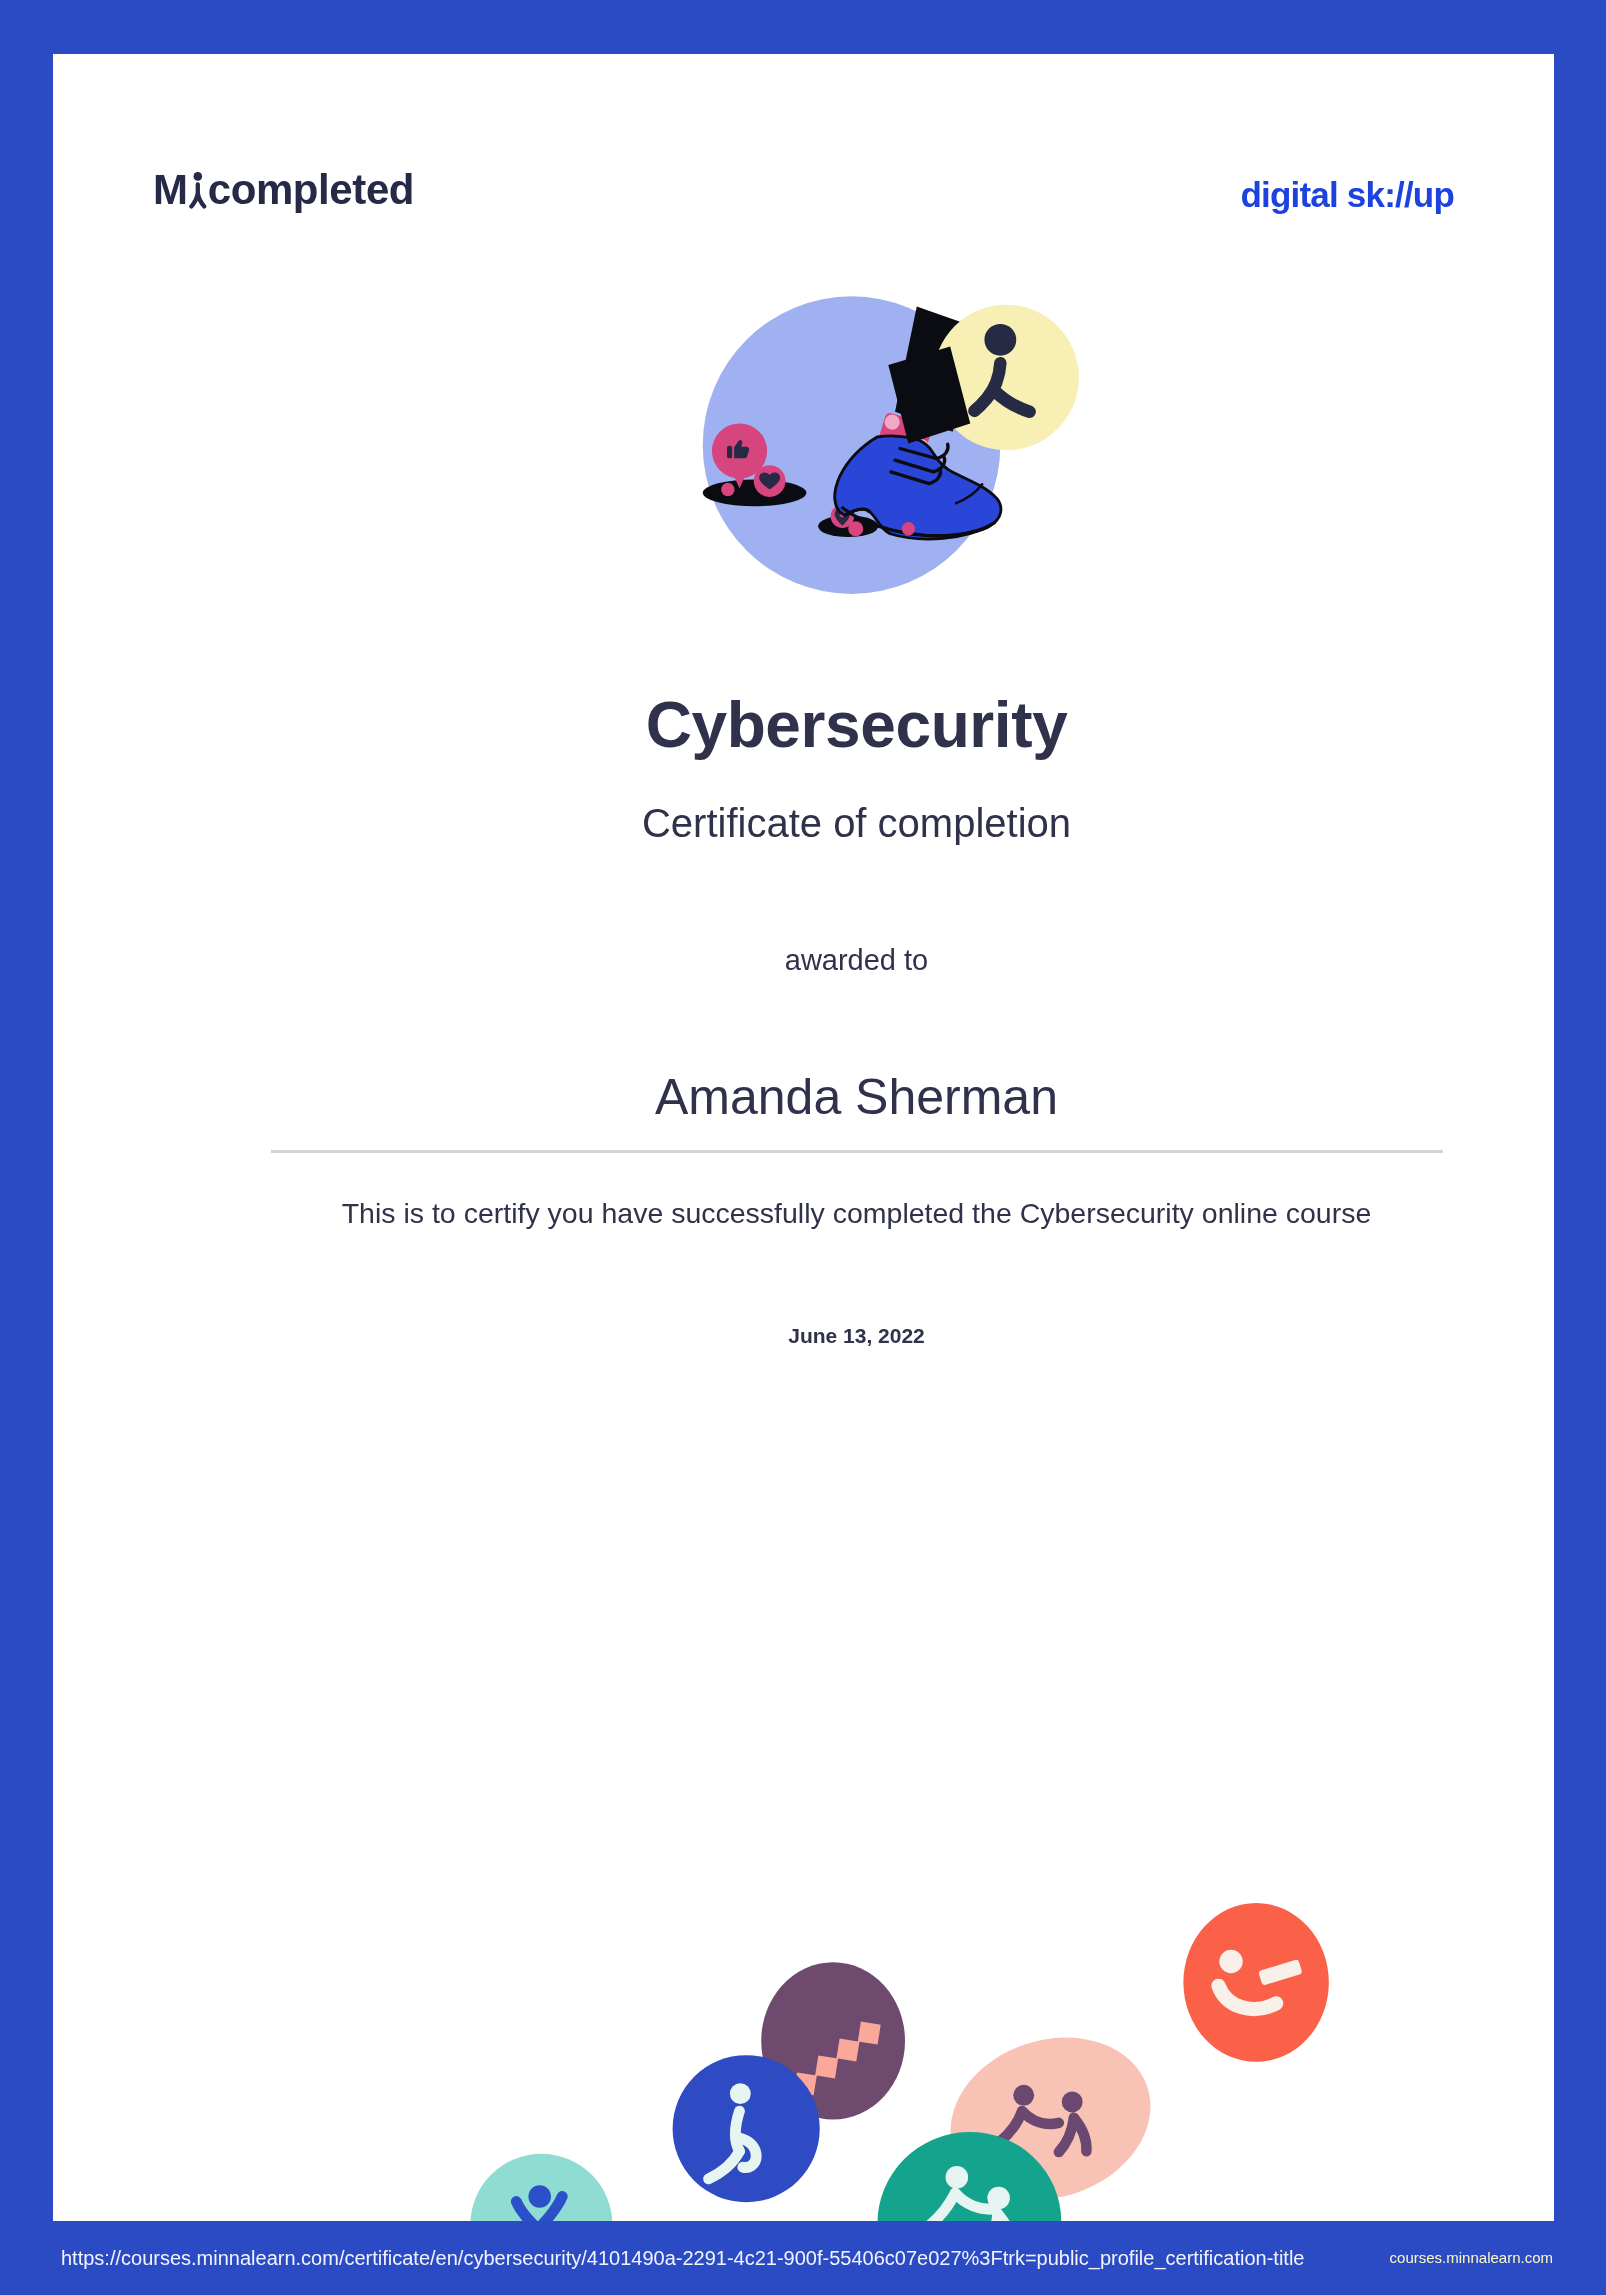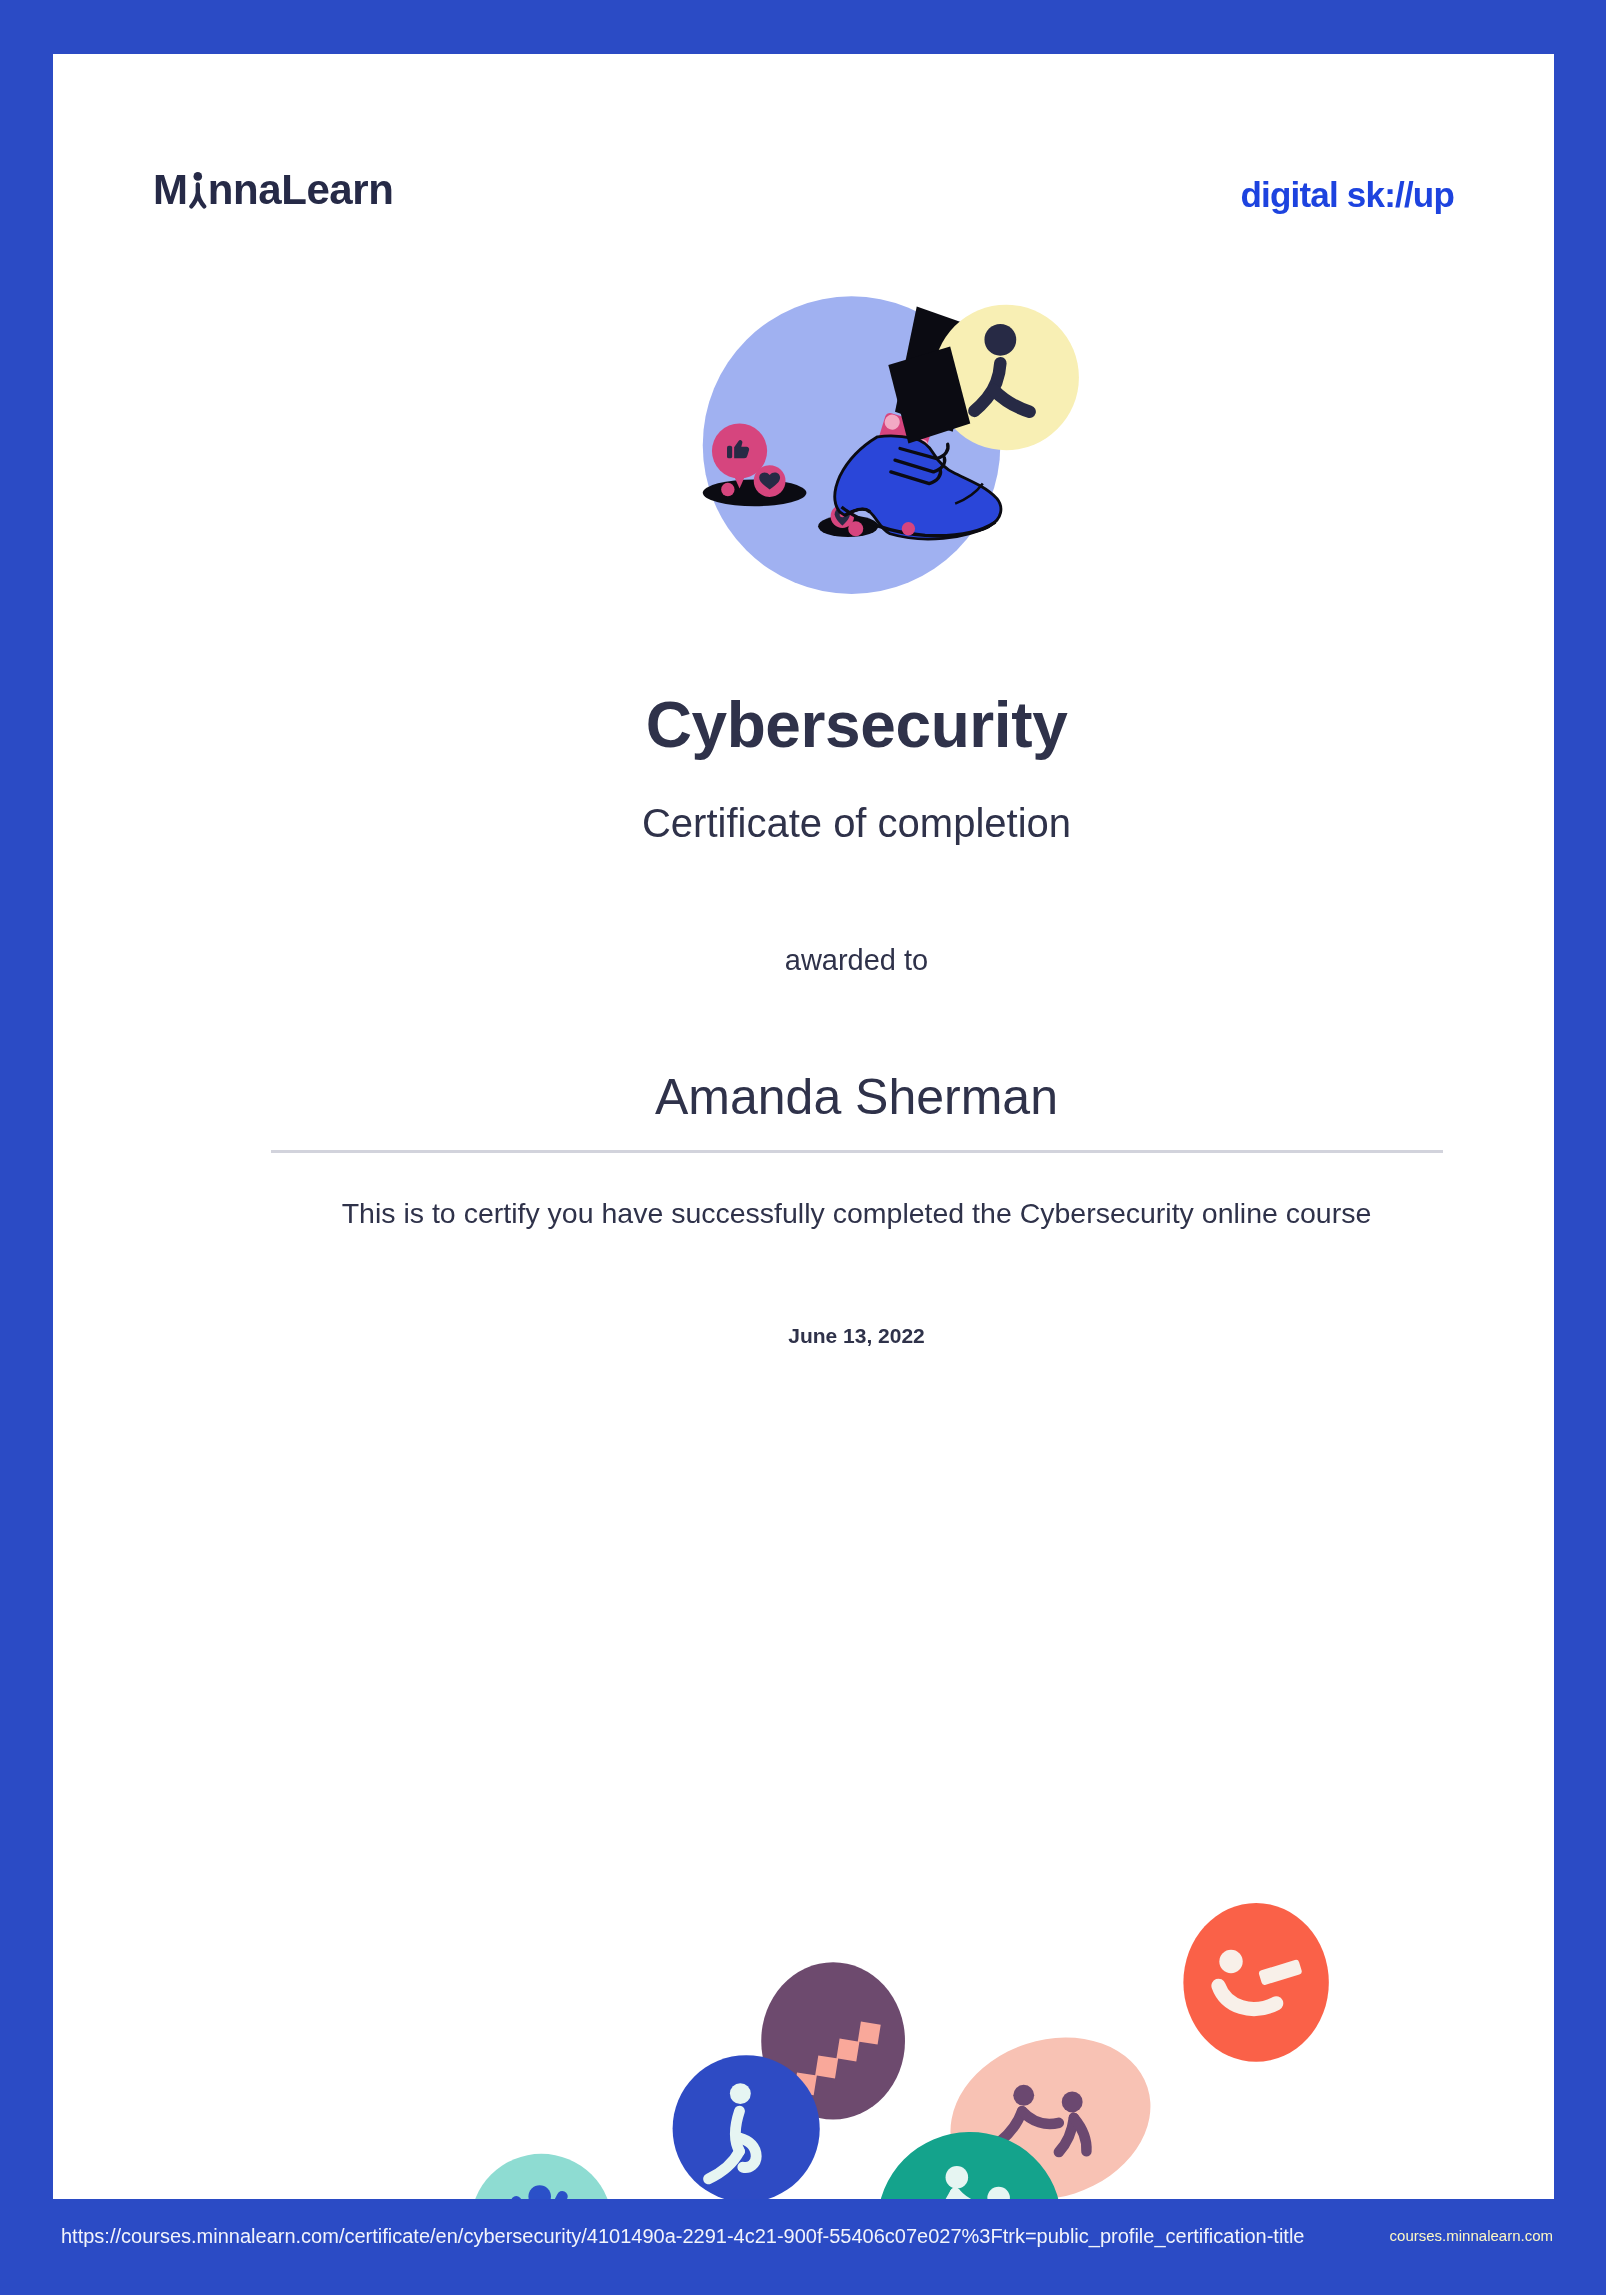--- a/index.html
+++ b/index.html
@@ -36,21 +36,21 @@
   .ctext{position:absolute;left:0;width:1607px;text-align:center;color:#2F324A;}
   .course-title{top:634px;font-size:64px;font-weight:700;letter-spacing:-0.4px;}
   .subtitle{top:747px;font-size:40px;font-weight:400;}
   .awarded{top:890px;font-size:29px;font-weight:400;}
   .recipient{top:1014px;font-size:50px;font-weight:400;}
   .divider{position:absolute;left:218px;top:1096px;width:1172px;height:3.3px;background:#D2D3DC;}
   .statement{top:1143px;font-size:28.5px;font-weight:400;}
   .cert-date{top:1270px;font-size:21px;font-weight:700;}
   
   .footer-bar{
-    position:absolute;left:0;right:0;bottom:0;height:96px;
+    position:absolute;left:0;right:0;bottom:0;height:74px;
     background:#2B4BC5;z-index:5;
   }
   .footer-url{
     position:absolute;left:61px;top:0;line-height:74px;
     font-size:20px;color:#F2F4FB;white-space:nowrap;
   }
   .footer-site{
     position:absolute;right:54px;top:0;line-height:74px;
     font-size:15px;color:#fef9c3;white-space:nowrap;
   }
@@ -61,21 +61,21 @@
 <div class="page">
 
   <div class="sheet">
 
     <div class="brand">
       <span>M</span>
       <svg class="logo-i" viewBox="0 0 22 52" aria-hidden="true">
         <circle cx="11" cy="9" r="5.4" fill="#262A47"></circle>
         <path d="M11 19 L11 30 M11 30 C10 36.5 7 42 3 46.5 M11 30 C12 36.5 15 42 19 46.5" fill="none" stroke="#262A47" stroke-width="5.4" stroke-linecap="round"></path>
       </svg>
-      <span>nnaLearn</span>
+      <span>completed</span>
     </div>
 
     <div class="partner">digital sk://up</div>
 
     <svg class="hero-illustration" viewBox="0 0 480 390" aria-hidden="true">
 
       <circle cx="194" cy="188" r="178" fill="#A0B1F1"></circle>
 
       <ellipse cx="78" cy="245" rx="62" ry="16" fill="#0B0B12"></ellipse>
       <ellipse cx="190" cy="285" rx="36" ry="13" fill="#0B0B12"></ellipse>

